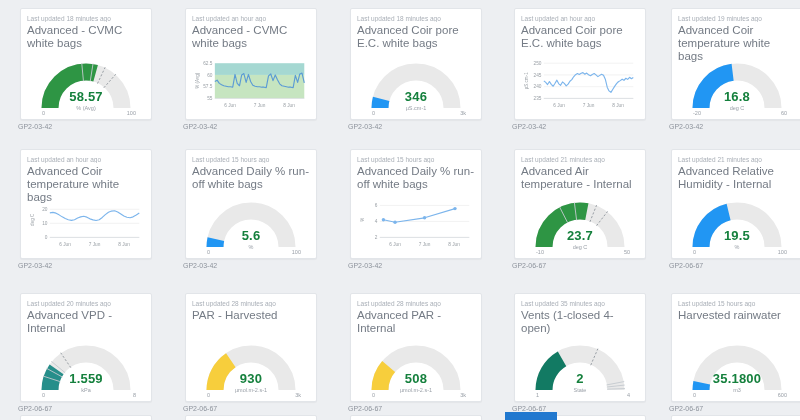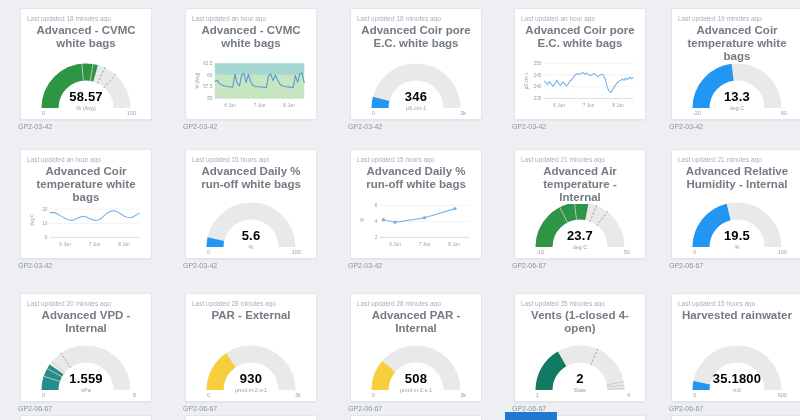--- a/index.html
+++ b/index.html
@@ -2,26 +2,26 @@
 <html><head>
 <meta charset="utf-8">
 <style>
   * { margin:0; padding:0; box-sizing:border-box; }
   html,body { width:800px; height:420px; overflow:hidden; background:#edeff2;
               font-family:"Liberation Sans","DejaVu Sans",sans-serif; position:relative; }
   .card { position:absolute; background:#fff; border:1px solid #e2e5e9; border-radius:2px;
           box-shadow:0 1px 1px rgba(0,0,0,0.04); padding:6px 6px 3px;
           display:flex; flex-direction:column; }
   .lu    { font-size:6.5px; color:#a9afb7; white-space:nowrap; overflow:hidden; }
-  .title { font-size:11.5px; color:#747b85; text-align:center; line-height:1.12; margin-top:2px; font-weight:700; }
+  .title { font-size:11.5px; color:#747b85; text-align:left; line-height:1.12; margin-top:2px; font-weight:400; }
   .body  { flex:1; display:flex; align-items:flex-end; justify-content:center; overflow:hidden; }
   .footer{ position:absolute; font-size:7px; color:#8d939c; }
   .gauge-wrap { position:relative; width:120px; height:64px; }
   .gauge-value{ position:absolute; left:0; right:0; bottom:12px; text-align:center;
-                font-size:13px; font-weight:bold; color:#000000; letter-spacing:0.2px; }
+                font-size:13px; font-weight:bold; color:#15803d; letter-spacing:0.2px; }
   .gauge-unit { position:absolute; left:0; right:0; bottom:5px; text-align:center; font-size:5.5px; color:#9aa0a8; }
   .gmin,.gmax { position:absolute; bottom:0; font-size:5.5px; color:#9aa0a8; }
   .gmin { left:16px; } .gmax { right:10px; }
   .partial { height:30px; top:415px; }
   .blue-block { position:absolute; background:#2178cf; }
 </style>
 </head>
 <body>
 
   <div class="card" style="left: 20px; top: 8px; width: 132px; height: 112px;">
@@ -94,21 +94,21 @@
     </div>
   </div>
 <div class="footer" style="left: 512px; top: 123px;">GP2-03-42</div>
   <div class="card" style="left: 671px; top: 8px; width: 132px; height: 112px;">
     <div class="lu">Last updated 19 minutes ago</div>
     <div class="title">Advanced Coir temperature white bags</div>
     <div class="body">
       <div class="gauge-wrap"><svg viewBox="0 0 120 60" width="120" height="60">
           <path d="M 24 56 A 36 36 0 0 1 96 56" fill="none" stroke="#e9e9e9" stroke-width="17"></path>
           <path d="M 24 56 A 36 36 0 0 1 96 56" fill="none" stroke="#2196f3" stroke-width="17" stroke-dasharray="52.02477434344698 300"></path>
-        </svg><div class="gauge-value">13.3</div><div class="gauge-unit">deg C</div><span class="gmin">-20</span><span class="gmax">60</span></div>
+        </svg><div class="gauge-value">16.8</div><div class="gauge-unit">deg C</div><span class="gmin">-20</span><span class="gmax">60</span></div>
     </div>
   </div>
 <div class="footer" style="left: 669px; top: 123px;">GP2-03-42</div>
   <div class="card" style="left: 20px; top: 149px; width: 132px; height: 110px;">
     <div class="lu">Last updated an hour ago</div>
     <div class="title">Advanced Coir temperature white bags</div>
     <div class="body">
       <svg viewBox="0 0 124 58" width="124" height="58">
         <line x1="24" y1="11.399999999999999" x2="118" y2="11.399999999999999" stroke="#ececec" stroke-width="0.7"></line>
         <text x="21.5" y="13.2" text-anchor="end" font-size="5px" fill="#9aa0a6">20</text>
@@ -198,21 +198,21 @@
           <line x1="34.32147406003085" y1="47.65654115187642" x2="17.202456766718093" y2="42.094235253127366" stroke="#c4c9cf" stroke-width="0.9" stroke-dasharray="none"></line>
           <line x1="36.339719638815694" y1="42.99265079925368" x2="20.56619939802615" y2="34.3210846654228" stroke="#c4c9cf" stroke-width="0.9" stroke-dasharray="none"></line>
           <line x1="39.196142445053695" y1="38.78955227678537" x2="25.326904075089487" y2="27.315920461308956" stroke="#c4c9cf" stroke-width="0.9" stroke-dasharray="none"></line>
           <line x1="44.82374879799248" y1="33.66882449458683" x2="34.706247996654135" y2="18.781374157644706" stroke="#8f959c" stroke-width="0.9" stroke-dasharray="2.2,1.8"></line>
         </svg><div class="gauge-value">1.559</div><div class="gauge-unit">kPa</div><span class="gmin">0</span><span class="gmax">8</span></div>
     </div>
   </div>
 <div class="footer" style="left: 18px; top: 405px;">GP2-06-67</div>
   <div class="card" style="left: 185px; top: 293px; width: 132px; height: 109px;">
     <div class="lu">Last updated 28 minutes ago</div>
-    <div class="title">PAR - External</div>
+    <div class="title">PAR - Harvested</div>
     <div class="body">
       <div class="gauge-wrap"><svg viewBox="0 0 120 60" width="120" height="60">
           <path d="M 24 56 A 36 36 0 0 1 96 56" fill="none" stroke="#e9e9e9" stroke-width="17"></path>
           <path d="M 24 56 A 36 36 0 0 1 96 56" fill="none" stroke="#f7ce3c" stroke-width="17" stroke-dasharray="35.06017401406209 300"></path>
         </svg><div class="gauge-value">930</div><div class="gauge-unit">µmol.m-2.s-1</div><span class="gmin">0</span><span class="gmax">3k</span></div>
     </div>
   </div>
 <div class="footer" style="left: 183px; top: 405px;">GP2-06-67</div>
   <div class="card" style="left: 350px; top: 293px; width: 132px; height: 109px;">
     <div class="lu">Last updated 28 minutes ago</div>

